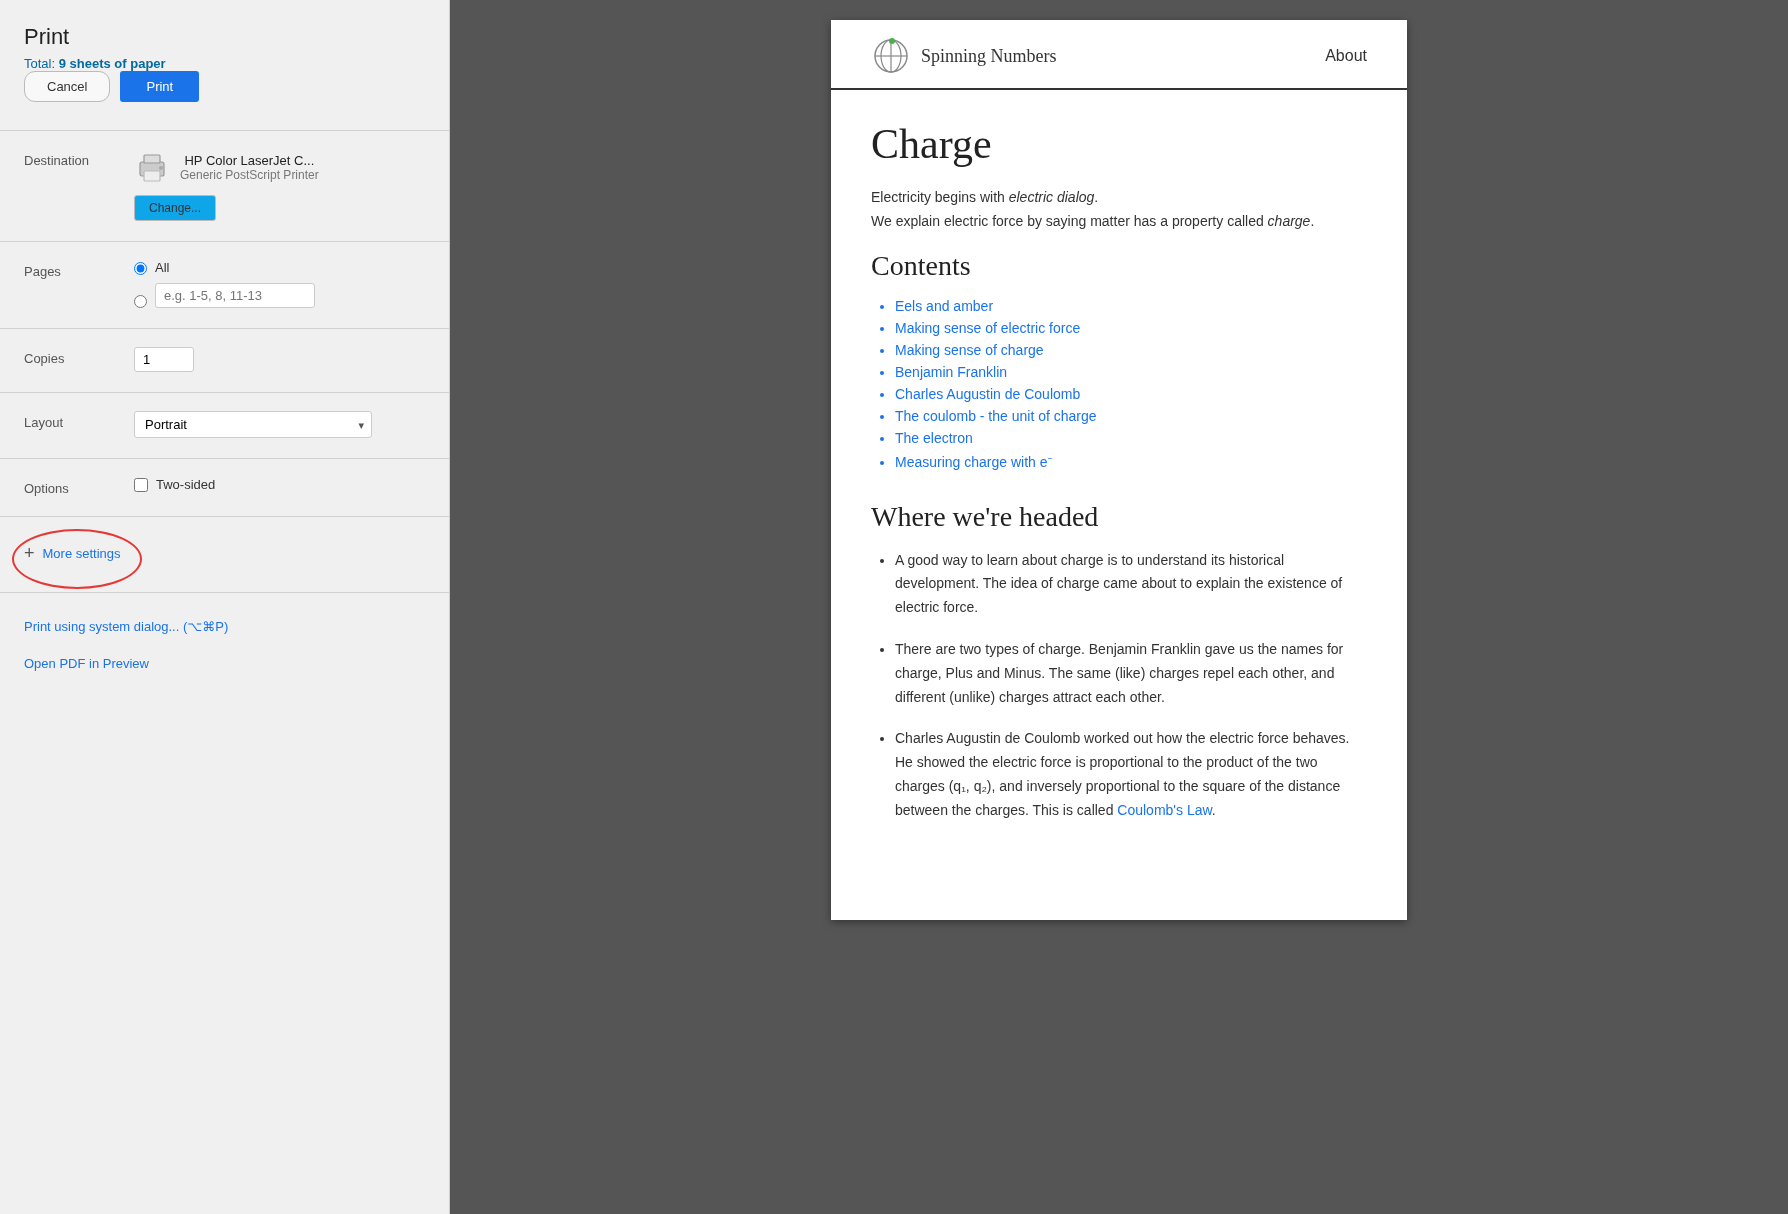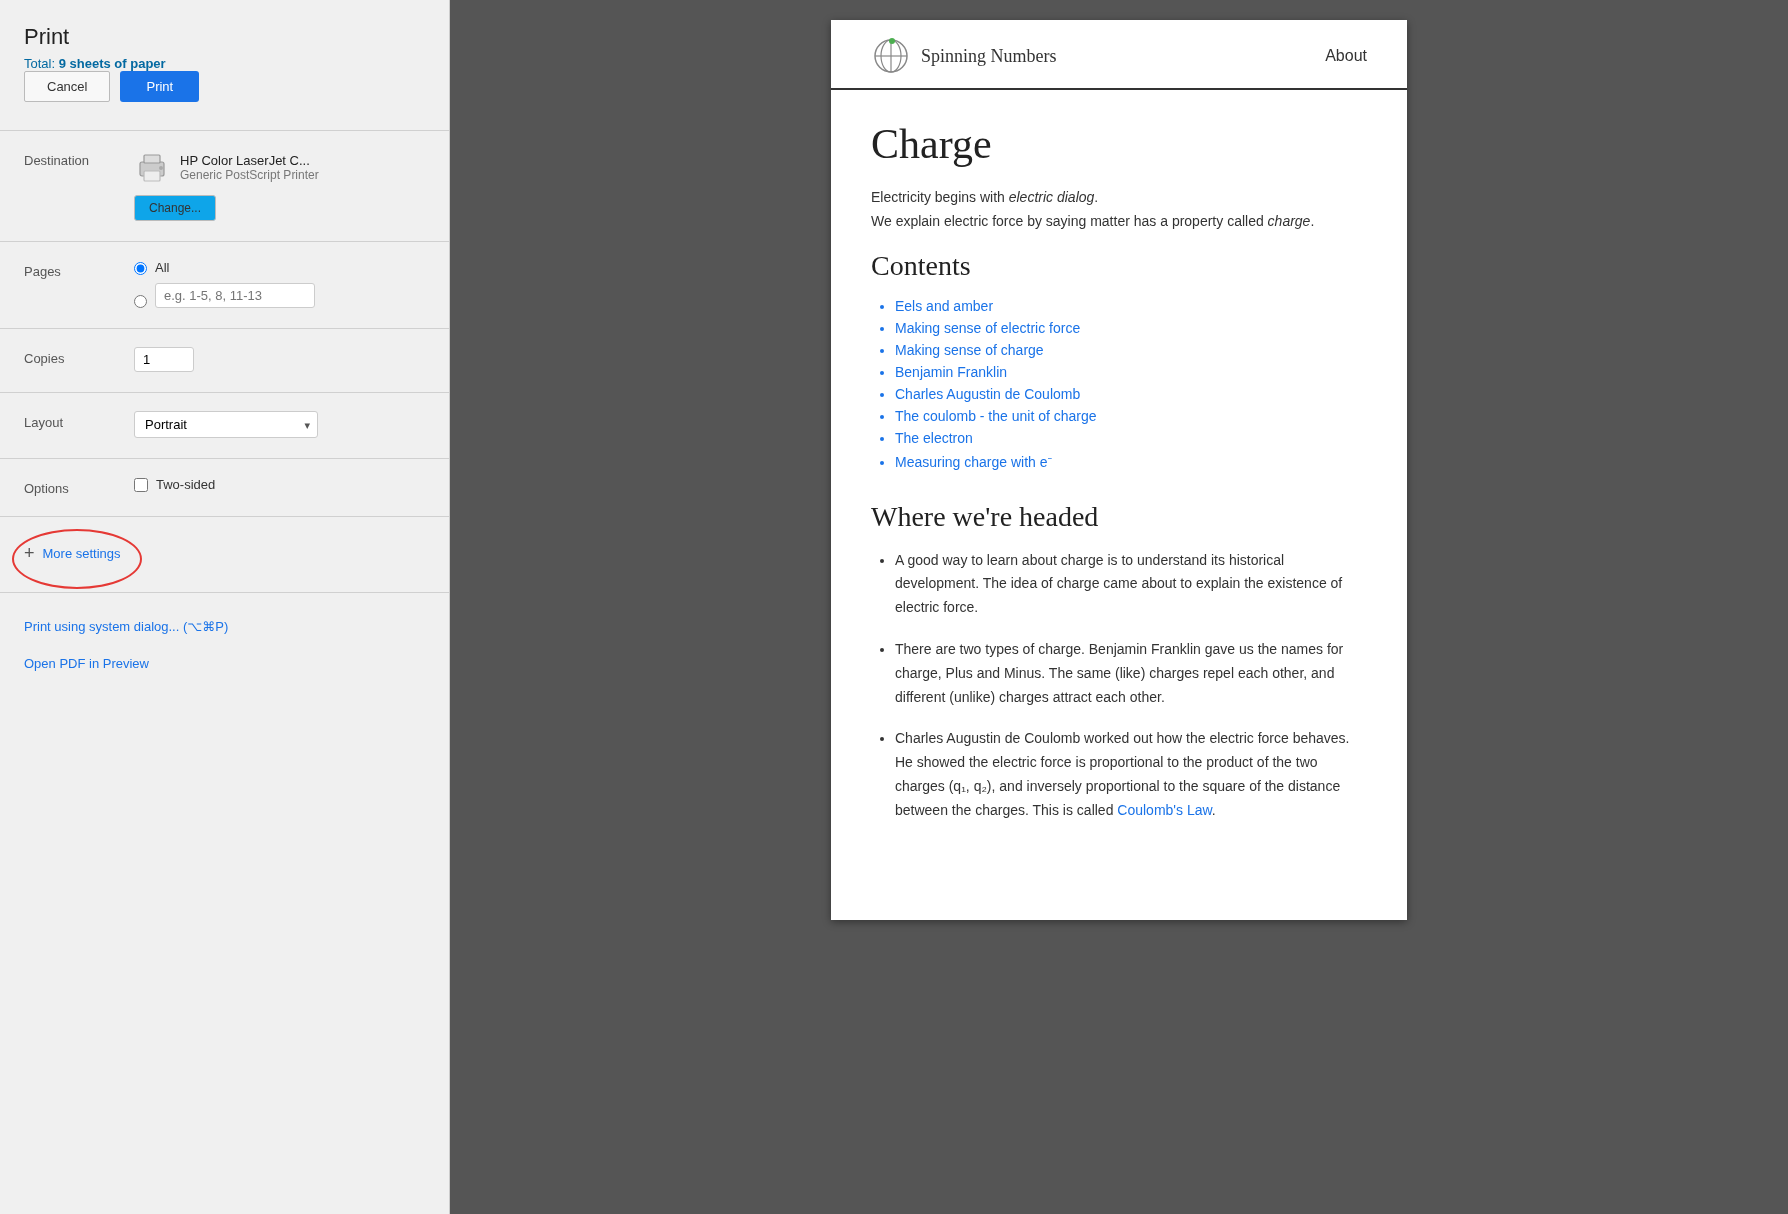--- a/index.html
+++ b/index.html
@@ -30,21 +30,21 @@
     .btn-row {
       display: flex;
       gap: 10px;
       margin-bottom: 28px;
     }
     .btn-cancel {
       padding: 7px 22px;
       font-size: 13px;
       background: #f8f8f8;
       border: 1px solid #bbb;
-      border-radius: 2px;
+      border-radius: 11px;
       cursor: pointer;
       color: #333;
     }
     .btn-print {
       padding: 7px 26px;
       font-size: 13px;
       background: #1a73e8;
       border: none;
       border-radius: 3px;
       cursor: pointer;
@@ -77,20 +77,21 @@
     }
     .printer-icon {
       width: 36px;
       height: 36px;
       color: #666;
     }
     .printer-name {
       font-size: 13px;
       font-weight: 500;
       color: #222;
+      text-align: center;
     }
     .printer-sub {
       font-size: 12px;
       color: #777;
     }
     .btn-change {
       padding: 5px 14px;
       font-size: 12px;
       background: #0ea5e9;
       border: 1px solid #bbb;
@@ -114,21 +115,21 @@
     }
     .copies-input {
       width: 60px;
       padding: 4px 8px;
       font-size: 13px;
       border: 1px solid #ccc;
       border-radius: 3px;
       background: #fff;
     }
     .layout-select {
-      width: 184px;
+      width: 238px;
       padding: 5px 30px 5px 10px;
       font-size: 13px;
       border: 1px solid #ccc;
       border-radius: 3px;
       background: #fff;
       appearance: none;
       cursor: pointer;
     }
     .select-wrapper { position: relative; display: inline-block; }
     .select-arrow {

